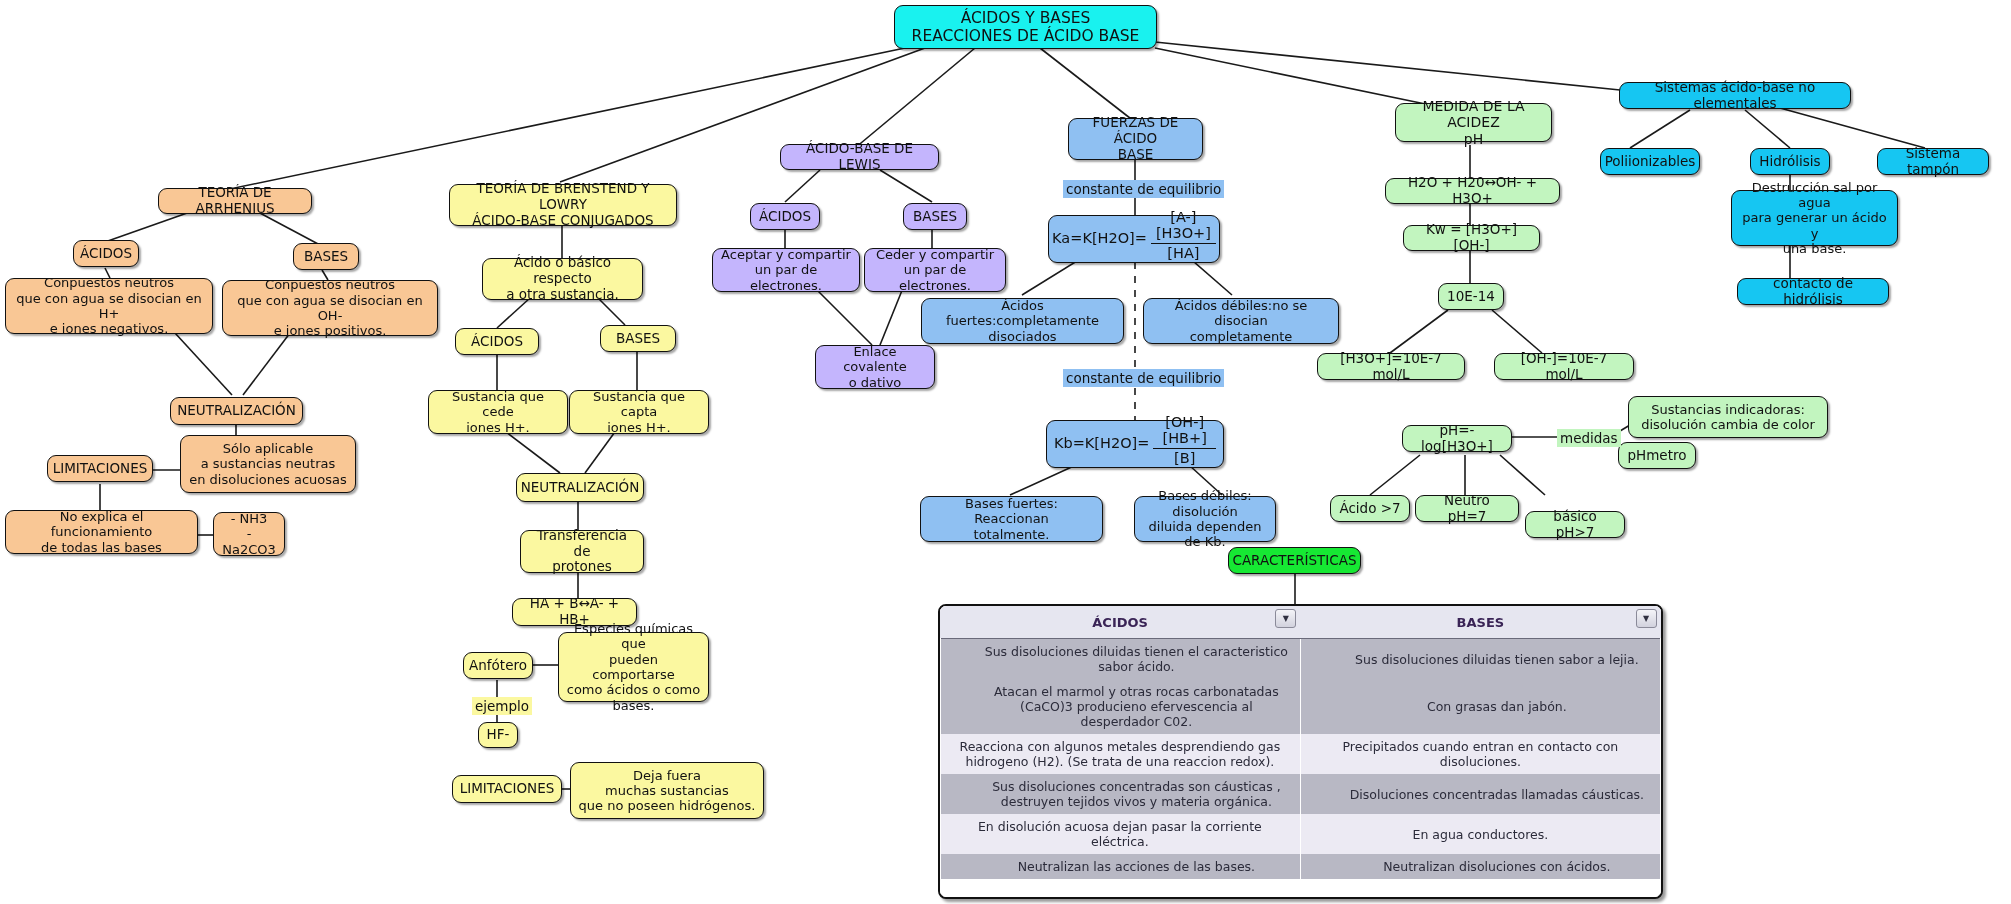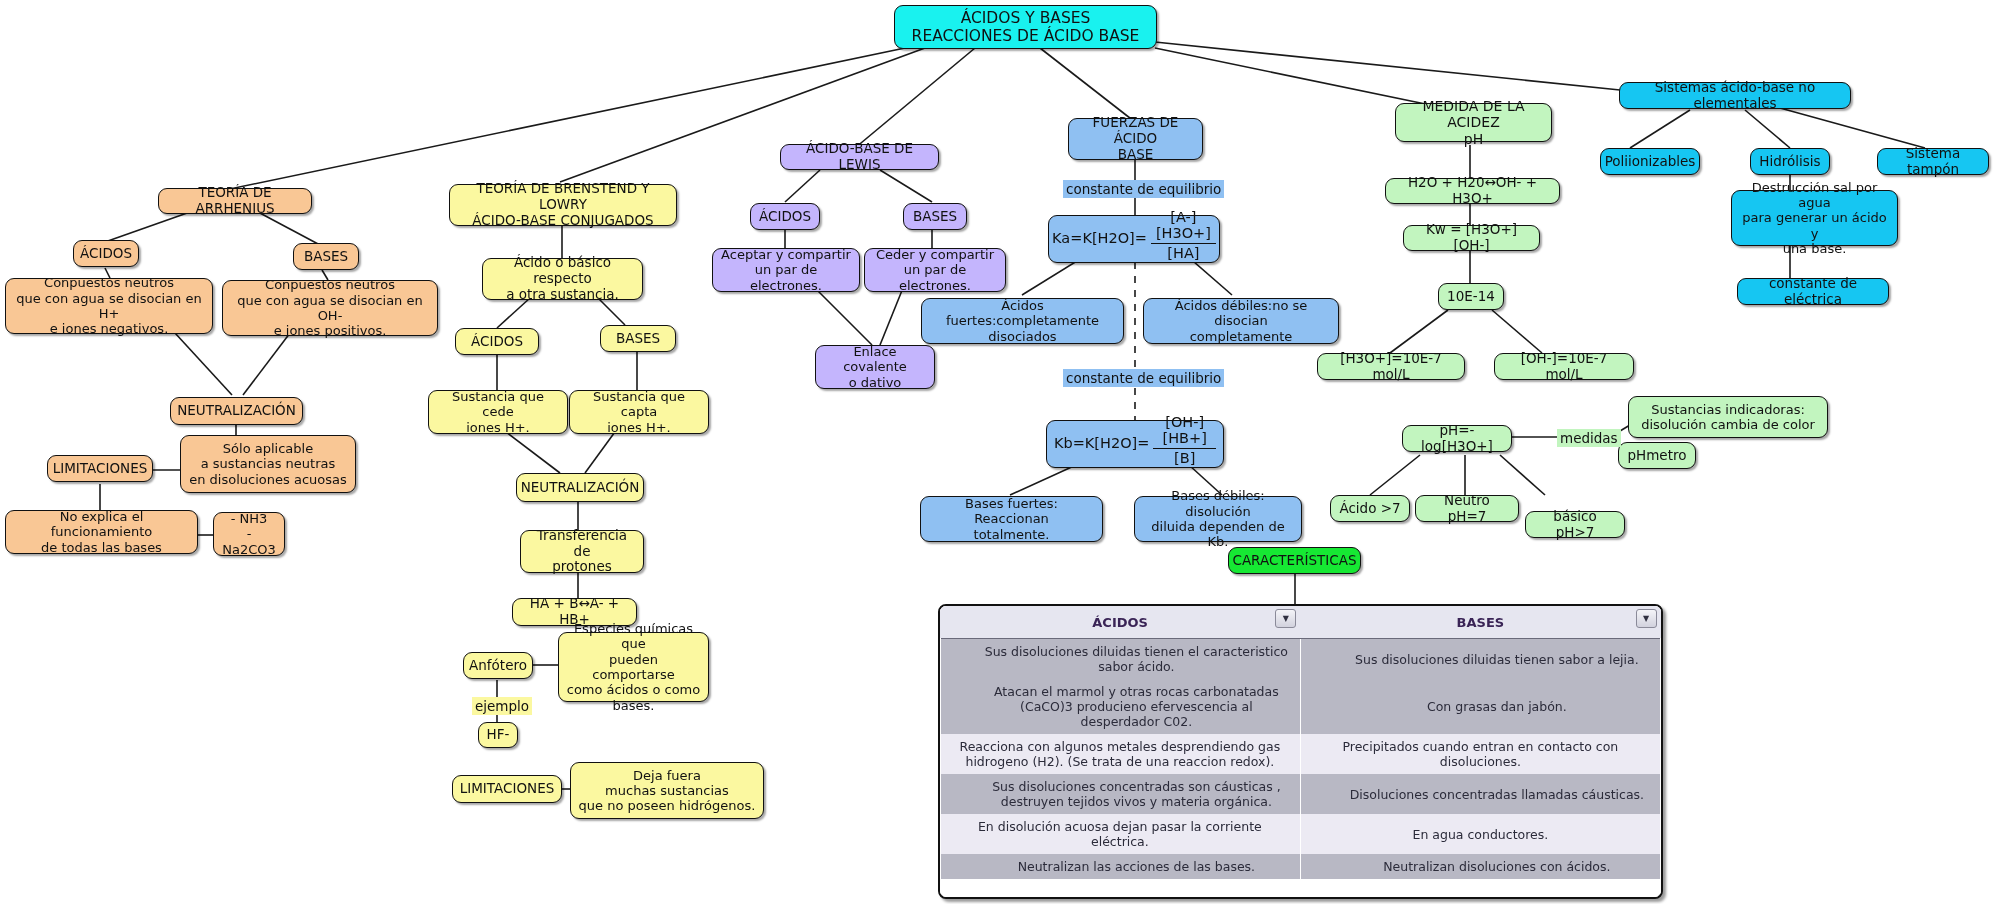--- a/index.html
+++ b/index.html
@@ -233,21 +233,21 @@
   <div class="lbl blue" style="left:1063px;top:369px;">constante de equilibrio</div>
   <div class="node blue formula" style="left:1046px;top:420px;width:178px;height:48px;">
     <span>Kb=K[H2O]=</span>
     <span class="frac">
       <span class="num">[OH-][HB+]</span>
       <span class="den">[B]</span>
     </span>
   </div>
   <div class="node blue" style="left:920px;top:496px;width:183px;height:46px;font-size:13px;">Bases fuertes: Reaccionan
 totalmente.</div>
-  <div class="node blue" style="left:1134px;top:496px;width:168px;height:46px;font-size:13px;">Bases débiles: disolución
+  <div class="node blue" style="left:1134px;top:496px;width:142px;height:46px;font-size:13px;">Bases débiles: disolución
 diluida dependen de Kb.</div>
 
   <div class="node green" style="left:1395px;top:103px;width:157px;height:39px;font-size:14px;">MEDIDA DE LA ACIDEZ
 pH</div>
   <div class="node green" style="left:1385px;top:178px;width:175px;height:26px;font-size:13.5px;">H2O + H20↔OH- + H3O+</div>
   <div class="node green" style="left:1403px;top:225px;width:137px;height:26px;font-size:13.5px;">Kw = [H3O+][OH-]</div>
   <div class="node green" style="left:1438px;top:283px;width:66px;height:27px;font-size:13.5px;">10E-14</div>
   <div class="node green" style="left:1317px;top:353px;width:148px;height:27px;font-size:13.5px;">[H3O+]=10E-7 mol/L</div>
   <div class="node green" style="left:1494px;top:353px;width:140px;height:27px;font-size:13.5px;">[OH-]=10E-7 mol/L</div>
   <div class="node green" style="left:1402px;top:425px;width:110px;height:27px;font-size:13.5px;">pH=-log[H3O+]</div>
@@ -259,21 +259,21 @@
   <div class="node green" style="left:1415px;top:495px;width:104px;height:27px;font-size:13.5px;">Neutro pH=7</div>
   <div class="node green" style="left:1525px;top:495px;width:100px;height:27px;font-size:13.5px;margin-top:16px;">básico pH&gt;7</div>
 
   <div class="node cyan" style="left:1619px;top:82px;width:232px;height:27px;font-size:13.5px;">Sistemas ácido-base no elementales</div>
   <div class="node cyan" style="left:1600px;top:148px;width:100px;height:27px;font-size:13.5px;">Poliionizables</div>
   <div class="node cyan" style="left:1750px;top:148px;width:80px;height:27px;font-size:13.5px;">Hidrólisis</div>
   <div class="node cyan" style="left:1877px;top:148px;width:112px;height:27px;font-size:13.5px;">Sistema tampón</div>
   <div class="node cyan" style="left:1731px;top:190px;width:167px;height:56px;font-size:13px;">Destrucción sal por agua
 para generar un ácido y
 una base.</div>
-  <div class="node cyan" style="left:1737px;top:278px;width:152px;height:27px;font-size:13.5px;">constante de eléctrica</div>
+  <div class="node cyan" style="left:1737px;top:278px;width:152px;height:27px;font-size:13.5px;">contacto de hidrólisis</div>
 
   <div class="node greenbright" style="left:1228px;top:547px;width:133px;height:27px;font-size:13.5px;">CARACTERÍSTICAS</div>
 
   <div id="tablebox">
     <div class="frame-inner"></div>
     <table id="charTable">
       <thead>
         <tr>
           <th>
             <span>ÁCIDOS</span>

